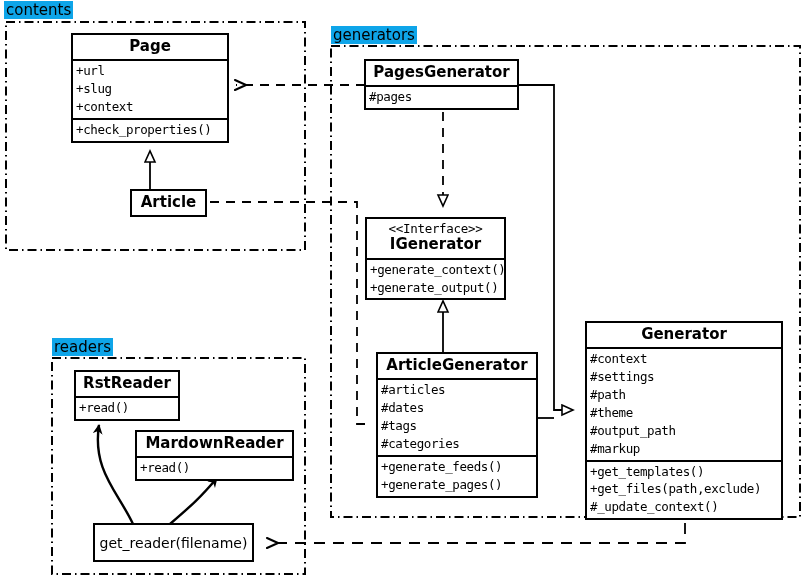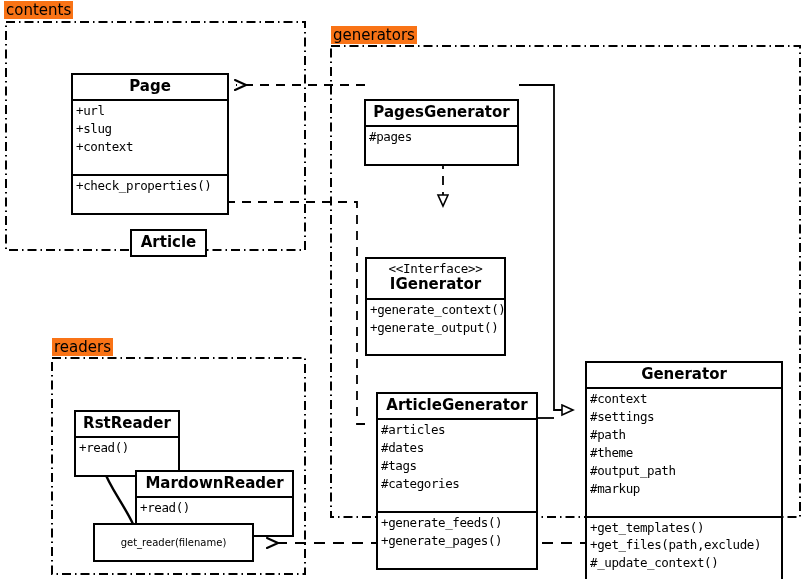--- a/index.html
+++ b/index.html
@@ -26,42 +26,41 @@
     pointer-events: none;
   }
 
   
   .uml-class {
     position: absolute;
     box-sizing: border-box;
     border: 2px solid #000000;
     background: #ffffff;
     z-index: 5;
-    margin-top: 40px;
   }
   .uml-name {
     text-align: center;
     font-weight: bold;
     font-size: 15px;
     font-family: "DejaVu Sans", sans-serif;
     padding: 3px 6px 4px 6px;
     line-height: 1.15;
     color: #000000;
     white-space: nowrap;
   }
   .uml-stereotype {
     display: block;
     font-weight: normal;
     font-size: 12.5px;
     font-family: "DejaVu Sans Mono", monospace;
     letter-spacing: -0.3px;
   }
   .uml-compartment {
     border-top: 2px solid #000000;
-    padding: 1px 3px 18px 3px;
+    padding: 1px 3px 2px 3px;
   }
   .uml-member {
     font-family: "DejaVu Sans Mono", monospace;
     font-size: 12.5px;
     line-height: 1.43;
     color: #000000;
     white-space: nowrap;
     letter-spacing: -0.4px;
   }
   .uml-func {
@@ -69,32 +68,32 @@
     box-sizing: border-box;
     border: 2px solid #000000;
     background: #ffffff;
     z-index: 5;
     display: flex;
     align-items: center;
     justify-content: center;
   }
   .uml-func-label {
     font-family: "DejaVu Sans", sans-serif;
-    font-size: 10px;
+    font-size: 14px;
     color: #000000;
     white-space: nowrap;
   }
 
   
   .pkg-label {
     position: absolute;
     font-family: "DejaVu Sans", sans-serif;
     font-size: 15px;
     color: #000000;
-    background: #f97316;
+    background: #0ea5e9;
     white-space: nowrap;
     z-index: 6;
     padding: 0 2px;
   }
 </style>
 </head>
 <body>
 
 <div id="canvas">
 

